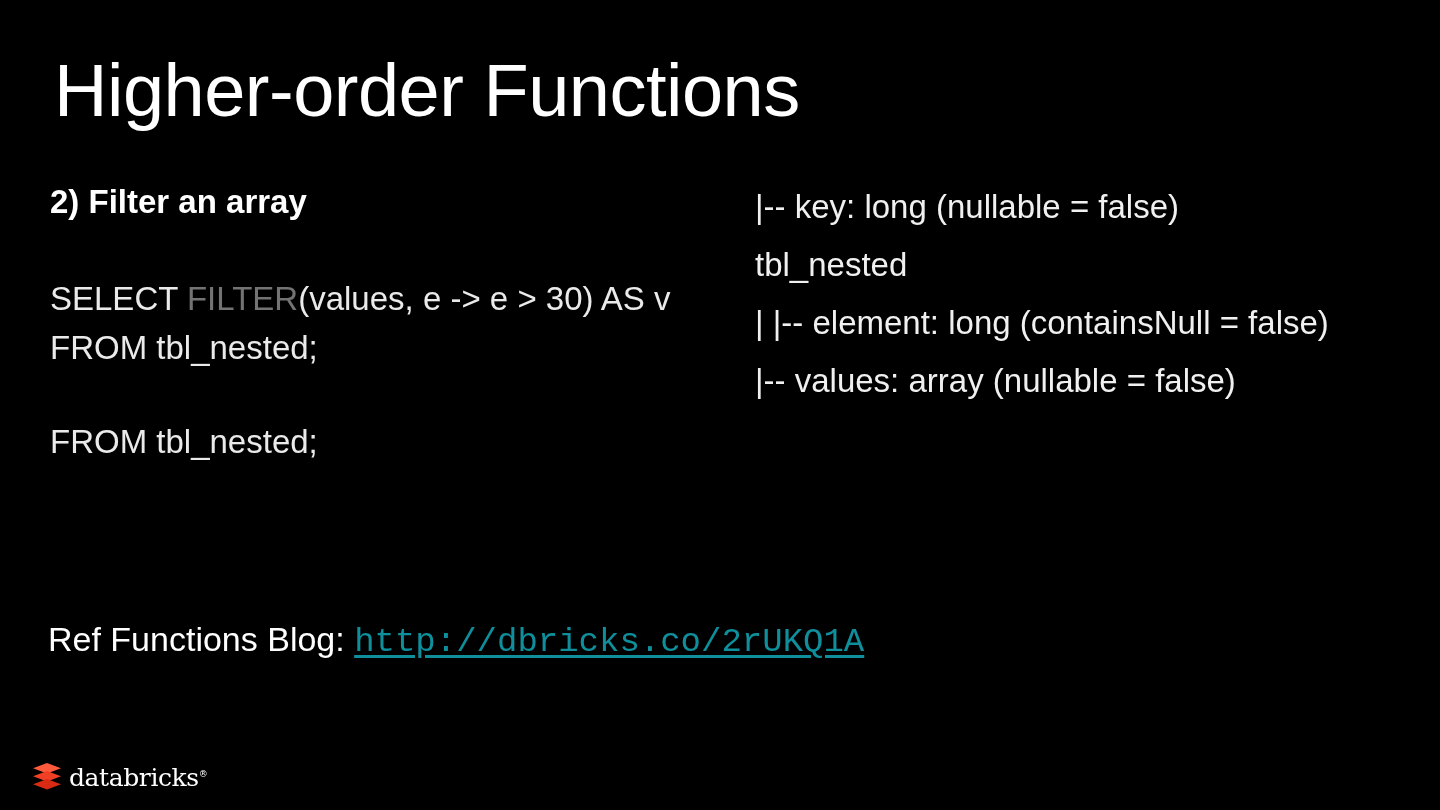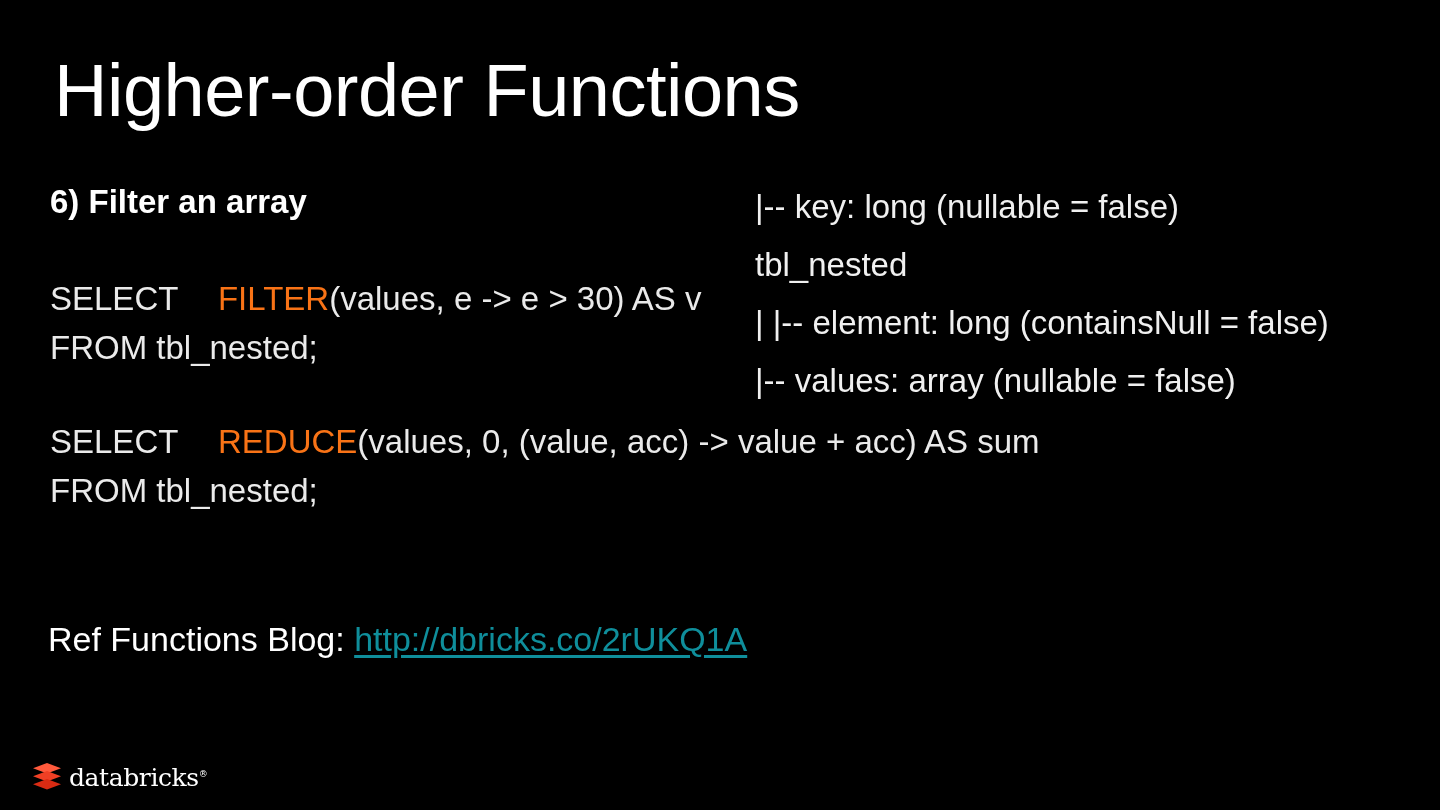--- a/index.html
+++ b/index.html
@@ -60,22 +60,21 @@
 
   .code-line {
     font-size: 33px;
     font-weight: 300;
     line-height: 49px;
     color: #eaeaea;
     white-space: nowrap;
   }
 
   .kw {
-    color: #f97316;
-    margin-left: 31px;
+    color: #737373;
   }
 
   .spacer-lg { height: 48px; }
   .spacer-md { height: 45px; }
 
   
   .schema-line {
     font-size: 33px;
     font-weight: 300;
     line-height: 58px;
@@ -91,20 +90,21 @@
     font-size: 34px;
     font-weight: 400;
     color: #ffffff;
     white-space: nowrap;
   }
   .ref-link {
     color: #0f8e9b;
     text-decoration: underline;
     text-underline-offset: 4px;
     cursor: pointer;
+    font-family: Liberation Mono, monospace;
   }
 
   
   .footer-logo {
     position: absolute;
     left: 32px;
     top: 762px;
     display: flex;
     align-items: center;
     gap: 7px;
@@ -132,32 +132,31 @@
 </style>
 </head>
 <body>
 
 <div class="slide">
 
   <div class="slide-title">Higher-order Functions</div>
 
   <div class="col-left">
 
-    <div class="heading-line">6) Filter an array</div>
+    <div class="heading-line">2) Filter an array</div>
 
     <div class="spacer-lg"></div>
 
     <div class="code-line"><span>SELECT </span><span class="kw">FILTER</span><span>(values, e -&gt; e &gt; 30) AS v</span></div>
 
     <div class="code-line">FROM tbl_nested;</div>
 
 
     <div class="spacer-md"></div>
 
-    <div class="code-line"><span>SELECT </span><span class="kw">REDUCE</span><span>(values, 0, (value, acc) -&gt; value + acc) AS sum</span></div>
 
     <div class="code-line">FROM tbl_nested;</div>
   </div>
 
   <div class="col-right">
     <div class="schema-line">|-- key: long (nullable = false)</div>
     <div class="schema-line">tbl_nested</div>
     <div class="schema-line">|    |-- element: long (containsNull = false)</div>
     <div class="schema-line">|-- values: array (nullable = false)</div>
   </div>

